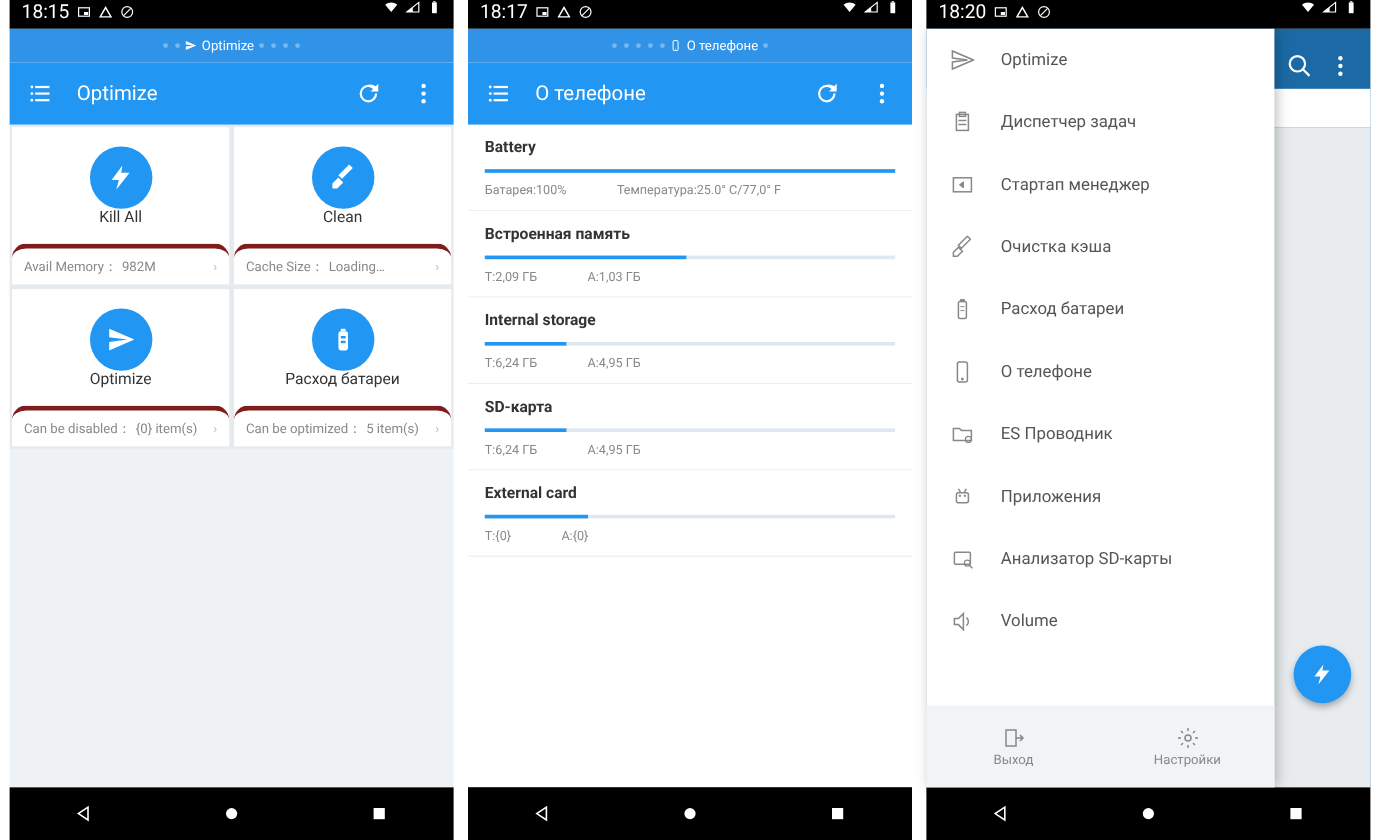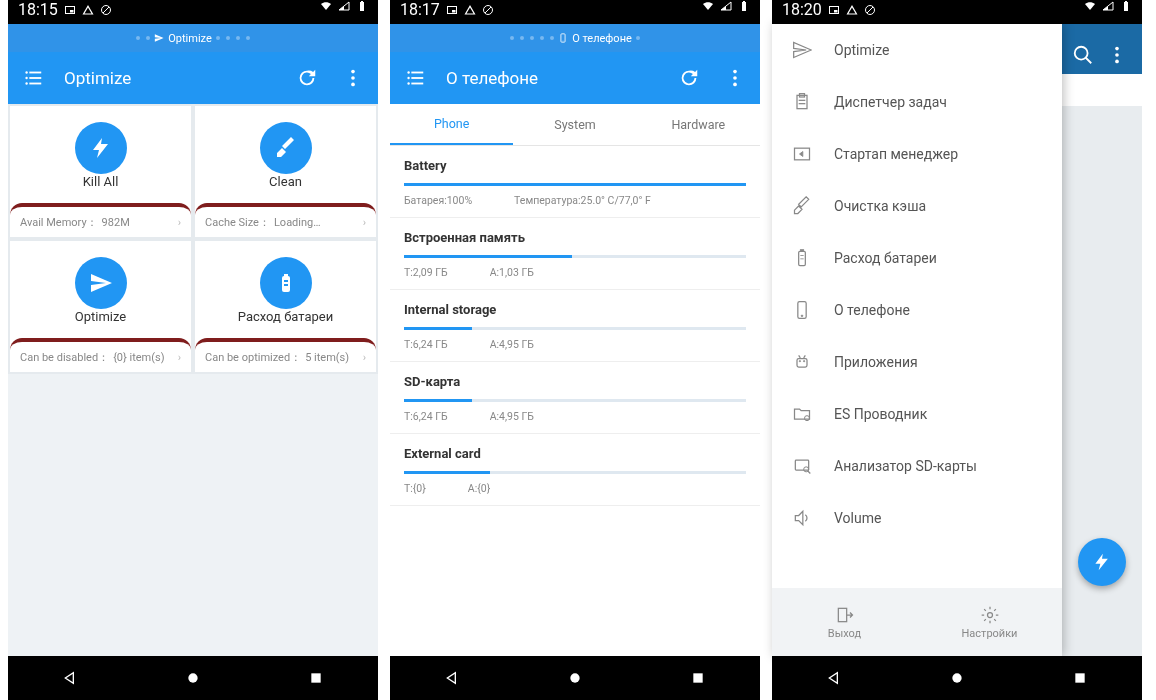--- a/index.html
+++ b/index.html
@@ -289,25 +289,20 @@
     <span class="icon-btn">
       <svg viewBox="0 0 24 24">
           <circle cx="12" cy="5" r="2"></circle>
           <circle cx="12" cy="12" r="2"></circle>
           <circle cx="12" cy="19" r="2"></circle>
         </svg>
     </span>
   </div>
 
   <div class="phone-content-b">
-    <div class="tabs-row">
-      <div class="tab active">Phone</div>
-      <div class="tab">System</div>
-      <div class="tab">Hardware</div>
-    </div>
 
     <div class="section">
       <h4>Battery</h4>
       <div class="bar">
           <div class="fill" style="width:100%"></div>
         </div>
       <div class="stats">
           <span>Батарея:100%</span>
           <span>Температура:25.0° C/77,0° F</span>
         </div>
@@ -465,37 +460,37 @@
         </div>
         <div class="drawer-item">
           <svg viewBox="0 0 24 24">
               <rect x="7" y="2" width="10" height="20" rx="2" fill="none" stroke="#888" stroke-width="1.5"></rect>
               <circle cx="12" cy="19" r="1" fill="#888"></circle>
             </svg>
           <span>О телефоне</span>
         </div>
         <div class="drawer-item">
           <svg viewBox="0 0 24 24">
+              <path d="M3 6h6l2 2h10v10H3V6z" fill="none" stroke="#888" stroke-width="1.5"></path>
+              <circle cx="18" cy="17" r="3" fill="none" stroke="#888" stroke-width="1.2"></circle>
+            </svg>
+          <span>ES Проводник</span>
+        </div>
+        <div class="drawer-item">
+          <svg viewBox="0 0 24 24">
               <rect x="6" y="8" width="12" height="10" rx="2" fill="none" stroke="#888" stroke-width="1.5"></rect>
               <line x1="8" y1="4" x2="10" y2="7" stroke="#888" stroke-width="1.5"></line>
               <line x1="16" y1="4" x2="14" y2="7" stroke="#888" stroke-width="1.5"></line>
               <circle cx="9.5" cy="11" r="0.8" fill="#888"></circle>
               <circle cx="14.5" cy="11" r="0.8" fill="#888"></circle>
             </svg>
           <span>Приложения</span>
         </div>
         <div class="drawer-item">
           <svg viewBox="0 0 24 24">
-              <path d="M3 6h6l2 2h10v10H3V6z" fill="none" stroke="#888" stroke-width="1.5"></path>
-              <circle cx="18" cy="17" r="3" fill="none" stroke="#888" stroke-width="1.2"></circle>
-            </svg>
-          <span>ES Проводник</span>
-        </div>
-        <div class="drawer-item">
-          <svg viewBox="0 0 24 24">
               <rect x="4" y="5" width="16" height="12" rx="1" fill="none" stroke="#888" stroke-width="1.5"></rect>
               <circle cx="17" cy="16" r="3" fill="none" stroke="#888" stroke-width="1.2"></circle>
               <line x1="19" y1="18" x2="22" y2="21" stroke="#888" stroke-width="1.5"></line>
             </svg>
           <span>Анализатор SD-карты</span>
         </div>
         <div class="drawer-item">
           <svg viewBox="0 0 24 24">
               <path d="M4 9h4l5-5v16l-5-5H4V9z" fill="none" stroke="#888" stroke-width="1.5"></path>
               <path d="M16 8a5 5 0 010 8" fill="none" stroke="#888" stroke-width="1.5"></path>

